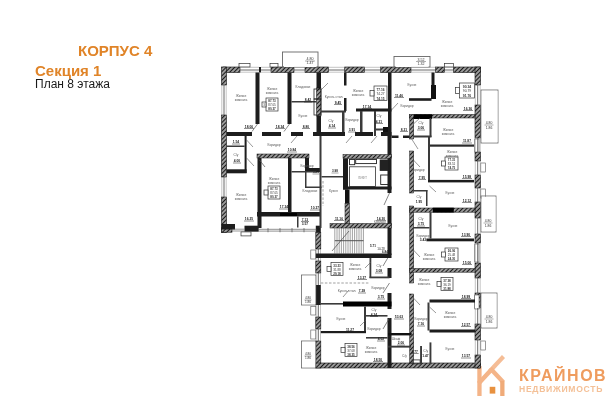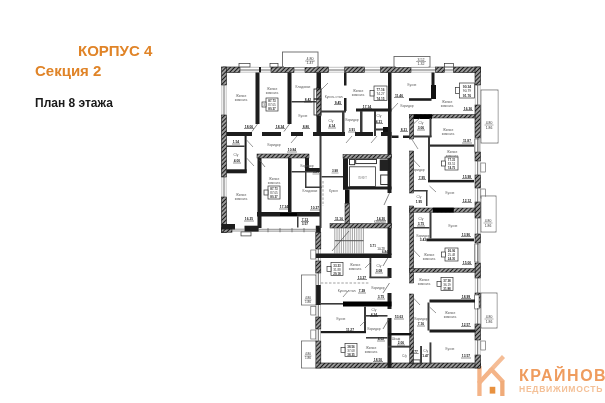--- a/index.html
+++ b/index.html
@@ -1,31 +1,31 @@
 <!DOCTYPE html>
 <html><head>
 <meta charset="utf-8">
 <style>
   html,body{margin:0;padding:0;background:#ffffff;}
   .page{position:relative;width:605px;height:403px;overflow:hidden;background:#ffffff;font-family:"Liberation Sans",sans-serif;}
   .hdr div{position:absolute;left:35px;white-space:nowrap;line-height:1;}
   .hdr .l1{top:43px;font-size:15px;font-weight:bold;color:#e08428;margin-left:43px;}
   .hdr .l2{top:62.5px;font-size:15px;font-weight:bold;color:#e08428;}
-  .hdr .l3{top:97px;font-size:12px;font-weight:bold;color:#1a1a1a;}
+  .hdr .l3{top:78px;font-size:12px;font-weight:normal;color:#1a1a1a;}
   .logo{position:absolute;left:474px;top:353px;z-index:1;}
   svg.plan{position:absolute;left:0;top:0;z-index:2;}
   text{font-family:"Liberation Sans",sans-serif;}
 </style>
 </head>
 <body>
 <div class="page">
 
   <div class="hdr">
     <div class="l1">КОРПУС 4</div>
-    <div class="l2">Секция 2</div>
+    <div class="l2">Секция 1</div>
     <div class="l3">План 8 этажа</div>
   </div>
 
   <svg class="plan" width="605" height="403" viewBox="0 0 605 403">
     <defs>
       <pattern id="hx" width="3" height="3" patternUnits="userSpaceOnUse" patternTransform="rotate(45)">
         <rect width="3" height="3" fill="#9a9a9a"></rect>
         <line x1="0" y1="0" x2="0" y2="3" stroke="#0a0a0a" stroke-width="1.8"></line>
       </pattern>
     </defs>

